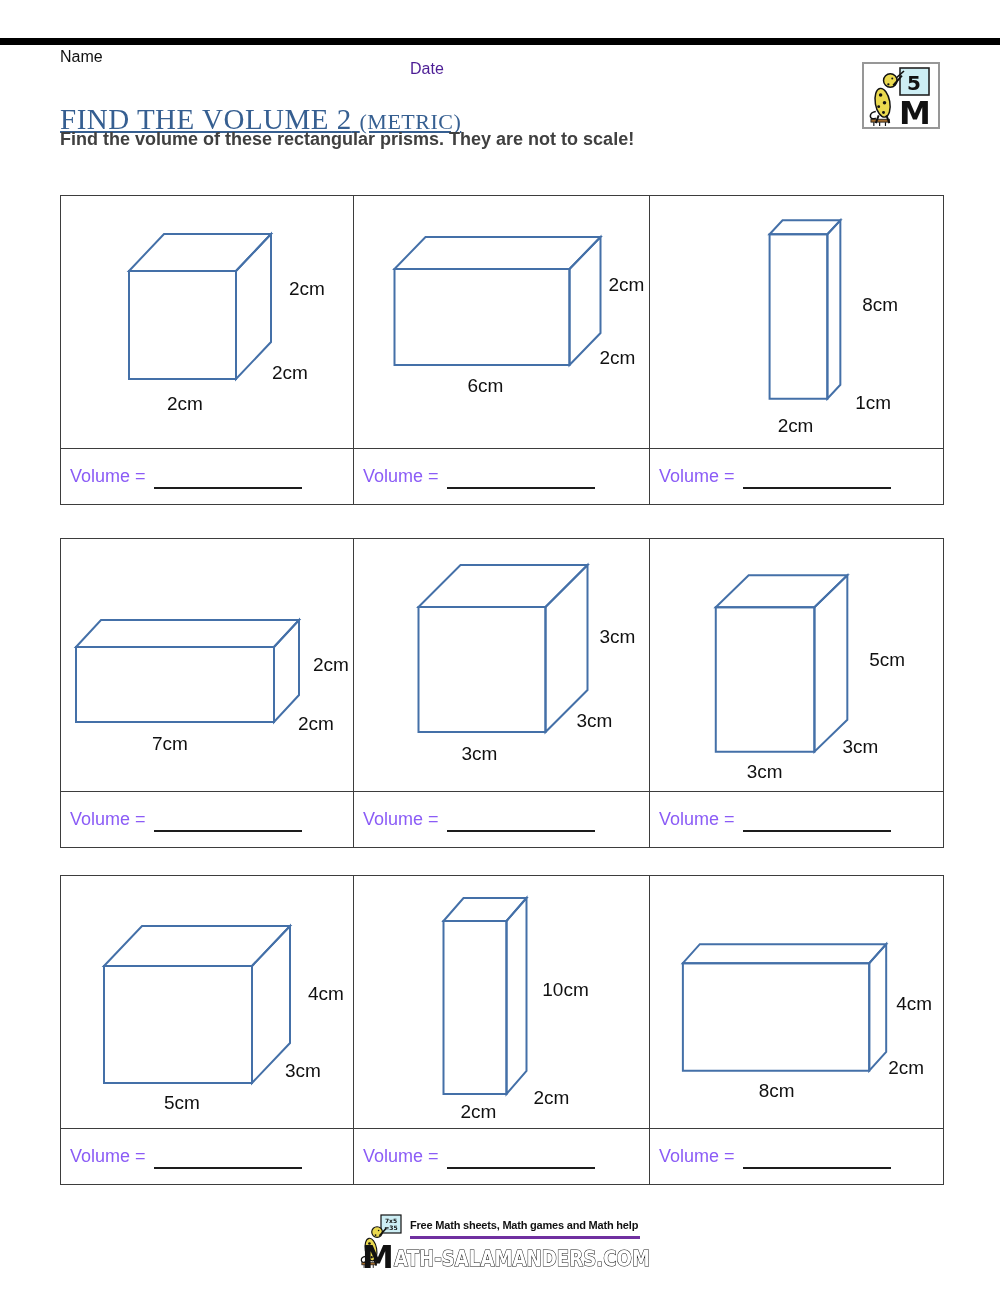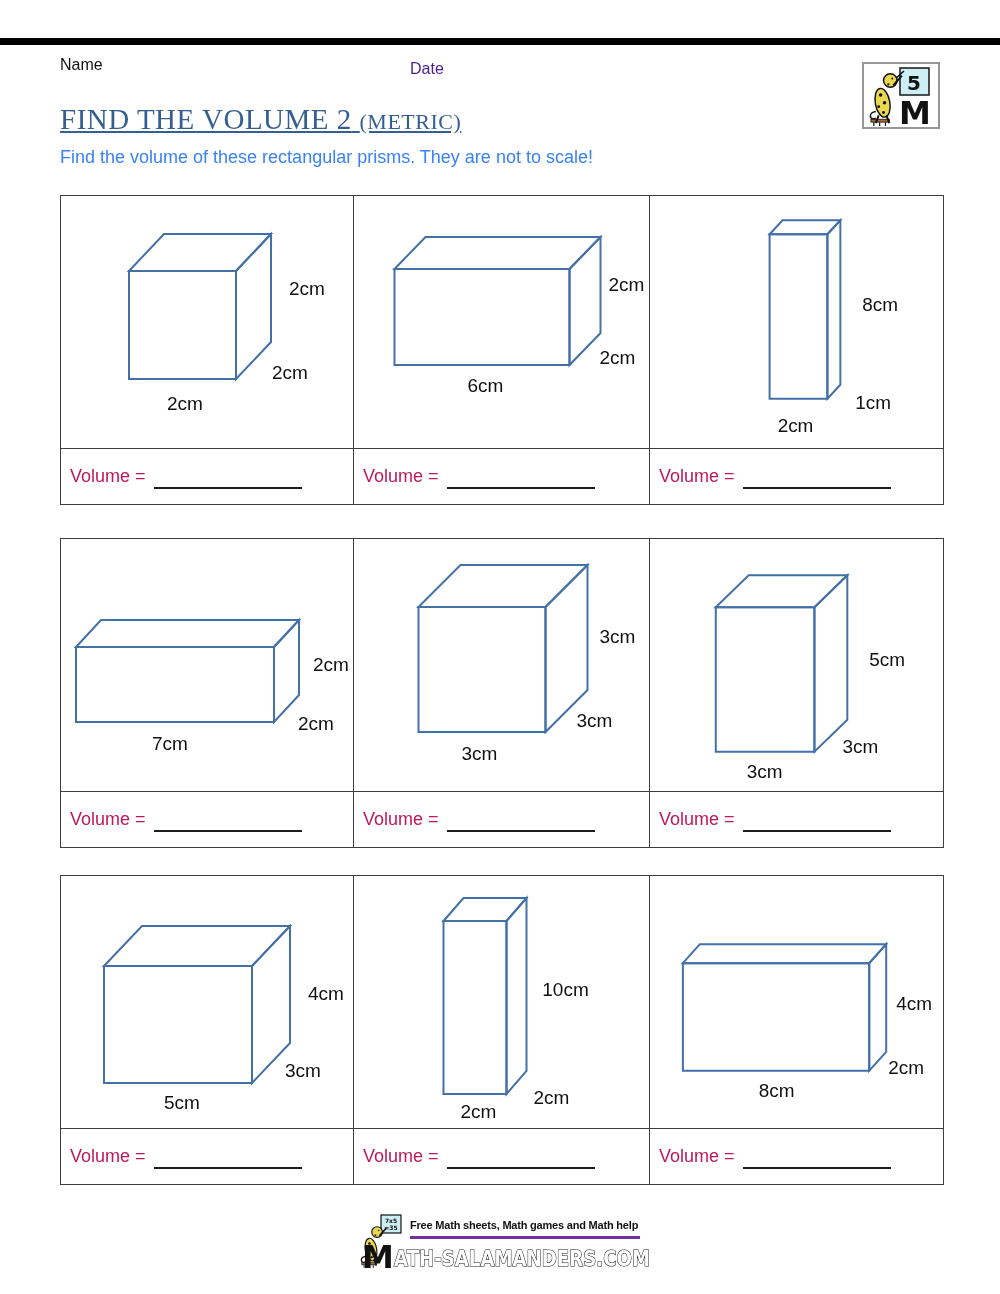--- a/index.html
+++ b/index.html
@@ -6,47 +6,47 @@
   html,body { background:#fff; }
   #page {
     position:relative; width:1000px; height:1294px; background:#fff;
     font-family:"Liberation Sans", sans-serif; color:#1a1a1a; overflow:hidden;
   }
   
   .topbar {
     position:absolute; top:38px; left:0; width:1000px; height:2px;
     border-top:5px solid #000; border-bottom:2px solid #000; background:#fff;
   }
-  .name-label { position:absolute; top:56px; left:60px; font-size:16px; color:#111; }
+  .name-label { position:absolute; top:48px; left:60px; font-size:16px; color:#111; }
   .date-label { position:absolute; top:60px; left:410px; font-size:16px; color:#4c1d95; }
   
   .logo-box {
     position:absolute; top:62px; left:862px; width:78px; height:67px;
     background:#fff; border:2px solid #979797;
   }
   .logo-box svg { display:block; width:100%; height:100%; }
   .page-title {
     position:absolute; top:103px; left:60px;
     font-family:"Liberation Serif", serif; color:#365f91; font-size:29px;
     letter-spacing:0.5px; white-space:nowrap;text-decoration:underline;
   }
   .page-title .qualifier { font-size:22px; letter-spacing:0.5px; }
-  .instruction { position:absolute; top:147px; left:60px; font-size:18px; color:#3b82f6; }
+  .instruction { position:absolute; top:129px; left:60px; font-size:18px; color:#404040;font-weight:bold; }
 
   .tables { position:absolute; top:195px; left:60px; width:884px;text-align:right; }
   .wtable { border:1px solid #3d3d3d; width:884px; background:#fff; }
   .wtable.gap1 { margin-bottom:33px; }
   .wtable.gap2 { margin-bottom:27px; }
   .prow, .vrow { display:flex; }
   .pcell { width:292px; height:252px; position:relative; }
   .prow .pcell:nth-child(2), .vrow .vcell:nth-child(2) { width:296px; }
   .pcell + .pcell, .vcell + .vcell { border-left:1px solid #3d3d3d; }
   .vrow { border-top:1px solid #3d3d3d; }
   .vcell { width:292px; height:55px; display:flex; align-items:center; padding-left:9px; }
-  .vcell .vlabel { font-size:18px; color:#be185d; }
+  .vcell .vlabel { font-size:18px; color:#8b5cf6; }
   .answer-blank {
     display:inline-block; width:148px; height:0;
     border-bottom:2px solid #1d1d1d; margin-left:8px; margin-top:22px;
   }
   .pcell svg { display:block; width:100%; height:252px; }
   svg text.dim { font-family:"Liberation Sans", sans-serif; font-size:19px; fill:#111; }
 
   
   .footer { position:absolute; top:1212px; left:352px; width:310px; height:70px; }
   .footer-icon { position:absolute; left:6px; top:2px; width:44px; height:54px; }

